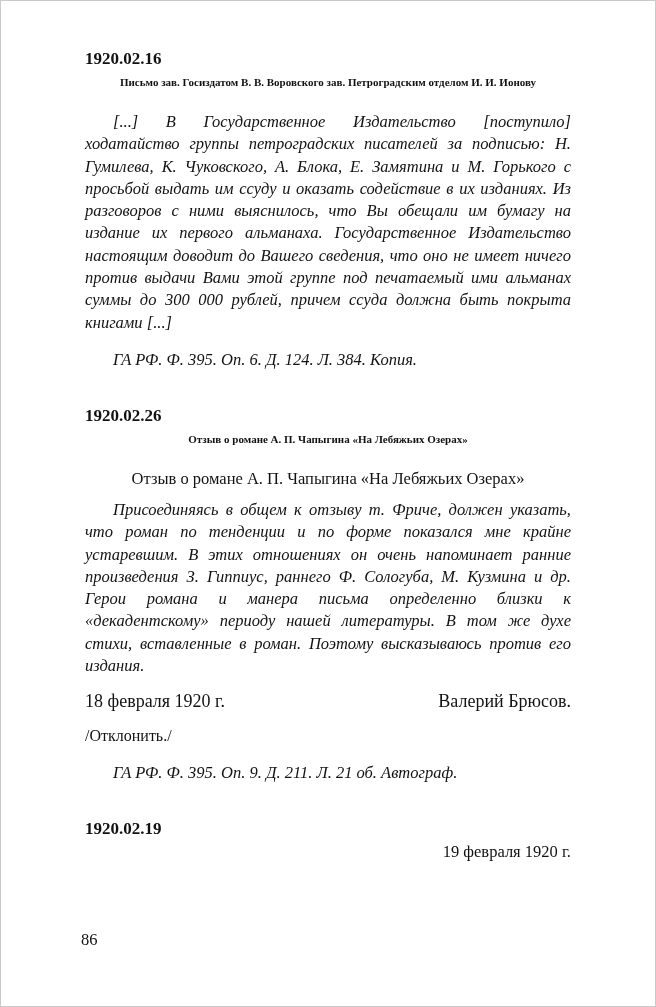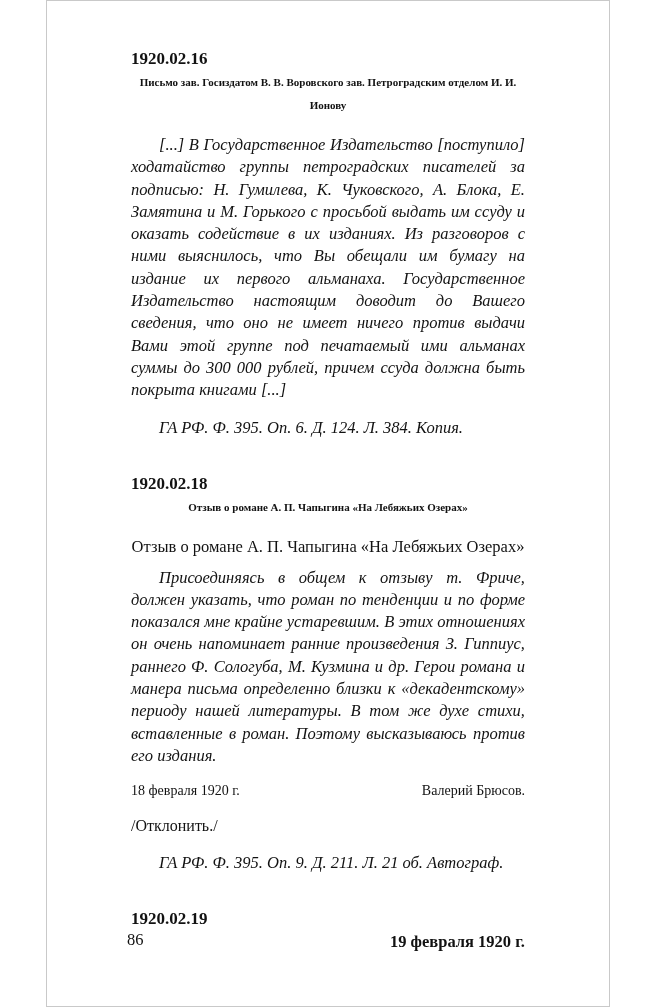--- a/index.html
+++ b/index.html
@@ -1,19 +1,19 @@
 <!DOCTYPE html>
 <html><head>
 <meta charset="utf-8">
 <style>
   * { margin: 0; padding: 0; box-sizing: border-box; }
   html, body { background: #ffffff; }
   .page {
     position: relative;
-    width: 564px;
+    width: 656px;
     height: 1007px;
     margin: 0 auto;
     background: #ffffff;
     border: 1px solid #c9c9c9;
     font-family: "Liberation Serif", serif;
     color: #121212;
     padding: 46px 84px 0 84px;
     overflow: hidden;
   }
   .doc { margin-bottom: 33px; }
@@ -46,35 +46,34 @@
   .source-line {
     font-style: italic;
     font-size: 16.5px;
     line-height: 22px;
     margin-top: 15px;
     text-indent: 28px;
   }
   .date-sign-row {
     display: flex;
     justify-content: space-between;
-    font-size: 14px;
+    font-size: 18px;
     line-height: 22px;
     margin-top: 13px;
   }
   .resolution-line {
     font-size: 16px;
     line-height: 22px;
     margin-top: 13px;
   }
   .date-right {
     text-align: right;
     font-size: 16.5px;
     line-height: 22px;
     margin-bottom: 13px;
-    font-weight: bold;
   }
   .page-number {
     position: absolute;
     left: 80px;
     bottom: 56px;
     font-size: 16.5px;
   }
 </style>
 </head>
 <body>
@@ -82,21 +81,21 @@
 <div class="page">
 
   <section class="doc">
     <div class="doc-id">1920.02.16</div>
     <div class="doc-title">Письмо зав. Госиздатом В. В. Воровского зав. Петроградским отделом И. И. Ионову</div>
     <p class="para">[...] В Государственное Издательство [поступило] ходатайство группы петроградских писателей за подписью: Н. Гумилева, К. Чуковского, А. Блока, Е. Замятина и М. Горького с просьбой выдать им ссуду и оказать содействие в их изданиях. Из разговоров с ними выяснилось, что Вы обещали им бумагу на издание их первого альманаха. Государственное Издательство настоящим доводит до Вашего сведения, что оно не имеет ничего против выдачи Вами этой группе под печатаемый ими альманах суммы до 300 000 рублей, причем ссуда должна быть покрыта книгами [...]</p>
     <div class="source-line">ГА РФ. Ф. 395. Оп. 6. Д. 124. Л. 384. Копия.</div>
   </section>
 
   <section class="doc">
-    <div class="doc-id">1920.02.18</div>
+    <div class="doc-id">1920.02.26</div>
     <div class="doc-title">Отзыв о романе А. П. Чапыгина «На Лебяжьих Озерах»</div>
     <div class="doc-subtitle">Отзыв о романе А. П. Чапыгина «На Лебяжьих Озерах»</div>
     <p class="para">Присоединяясь в общем к отзыву т. Фриче, должен указать, что роман по тенденции и по форме показался мне крайне устаревшим. В этих отношениях он очень напоминает ранние произведения З. Гиппиус, раннего Ф. Сологуба, М. Кузмина и др. Герои романа и манера письма определенно близки к «декадентскому» периоду нашей литературы. В том же духе стихи, вставленные в роман. Поэтому высказываюсь против его издания.</p>
     <div class="date-sign-row">
       <span>18 февраля 1920 г.</span>
       <span>Валерий Брюсов.</span>
     </div>
     <div class="resolution-line">/Отклонить./</div>
     <div class="source-line">ГА РФ. Ф. 395. Оп. 9. Д. 211. Л. 21 об. Автограф.</div>
   </section>

